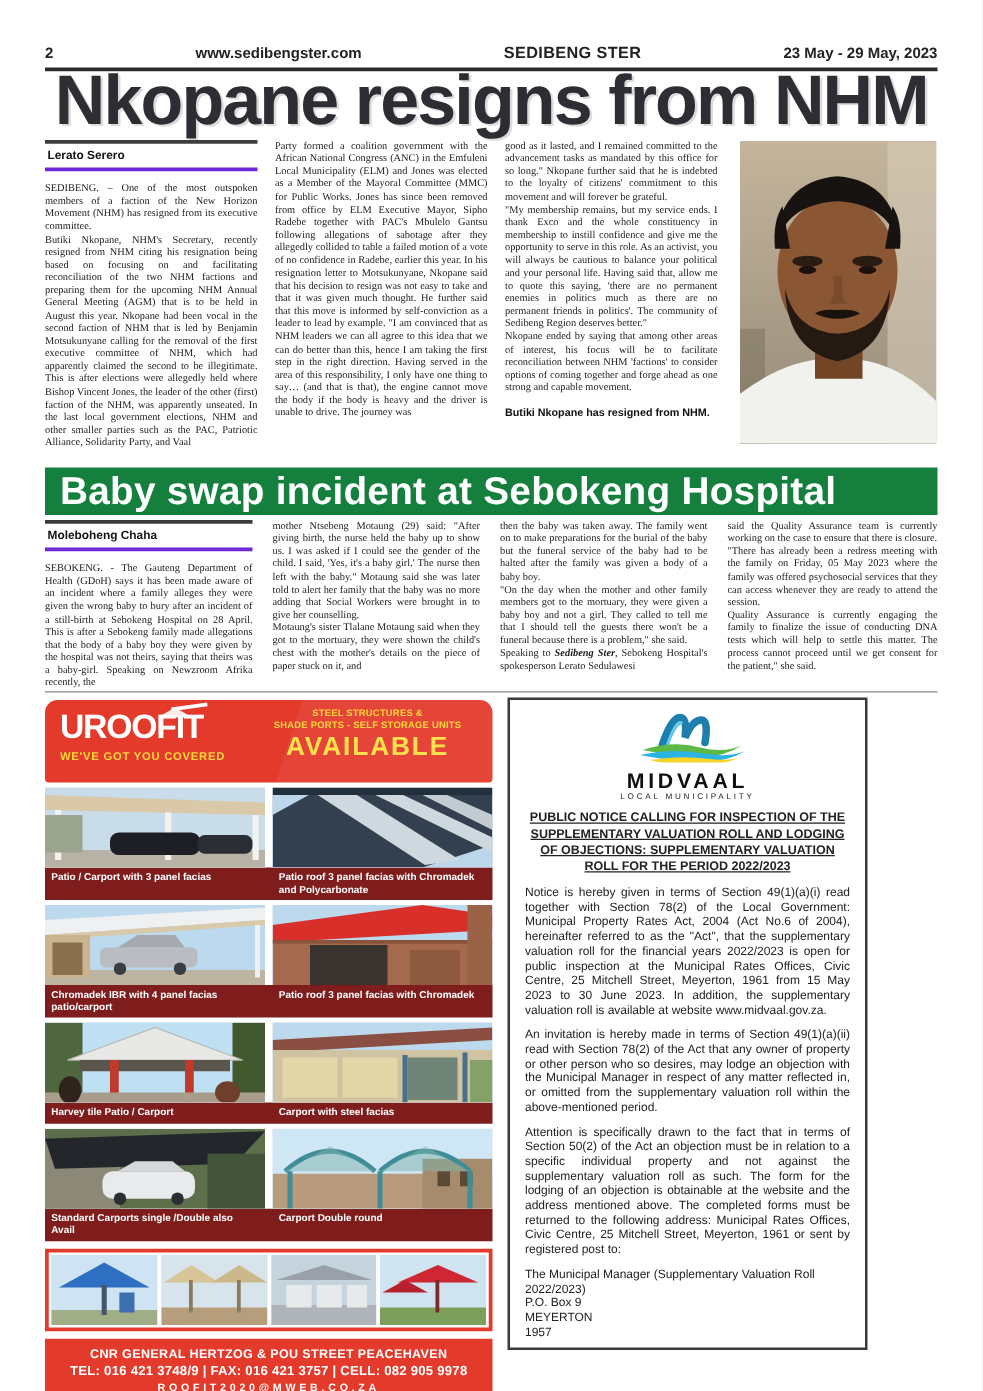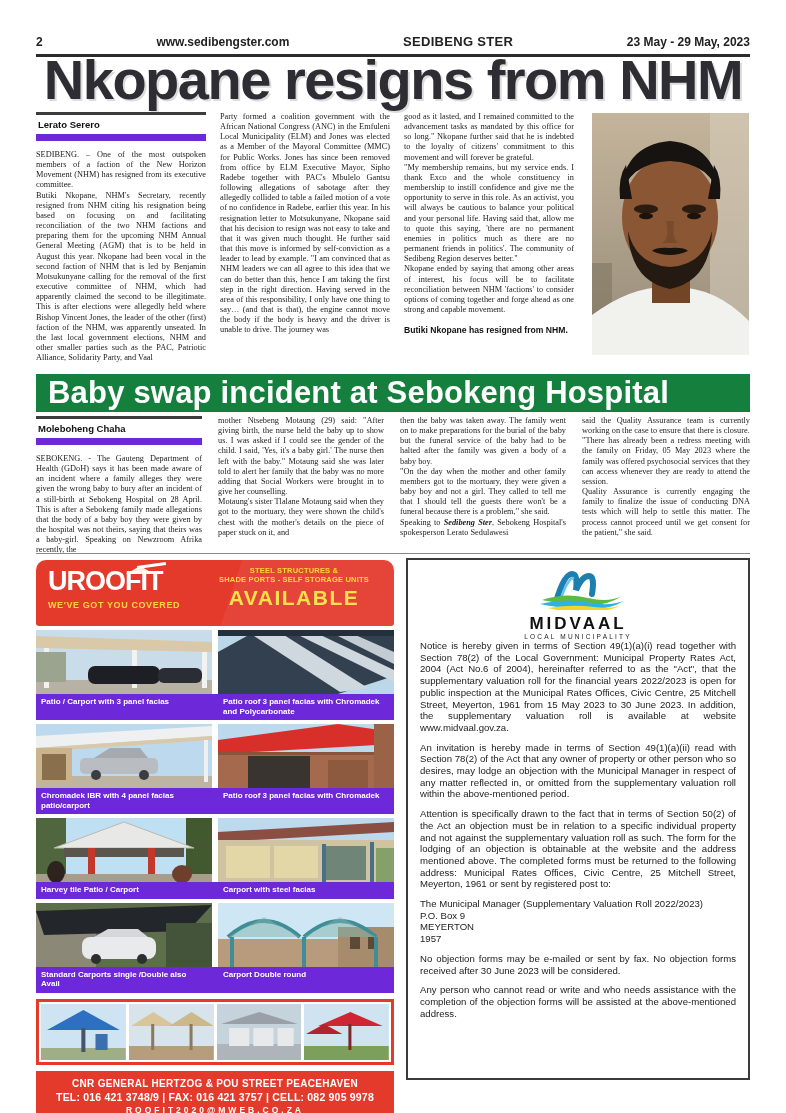--- a/index.html
+++ b/index.html
@@ -14,21 +14,21 @@
   .masthead-row .mast{font-size:13px;letter-spacing:.3px;}
 
   
   .headline1{position:absolute;left:30px;top:52px;width:726px;text-align:center;
     font-family:"Liberation Sans",sans-serif;font-weight:bold;font-size:56px;line-height:1.0;
     letter-spacing:-1.5px;color:#2d2d33;text-shadow:2px 2px 0 rgba(40,40,40,.16);white-space:nowrap;}
 
   
   .col{position:absolute;width:170px;}
   .byline{font-family:"Liberation Sans",sans-serif;font-weight:bold;font-size:9.5px;color:#111;
-    border-top:3px solid #3c3c3c;border-bottom:7px solid #6d28d9;padding:4px 0 4px 2px;margin-bottom:9px;}
+    border-top:3px solid #3c3c3c;border-bottom:3px solid #6d28d9;padding:4px 0 4px 2px;margin-bottom:9px;}
   .colnote{font-size:8.3px;line-height:10.15px;text-align:justify;white-space:pre-line;color:#1b1b1b;}
   .caption{font-family:"Liberation Sans",sans-serif;font-weight:bold;font-size:8.6px;color:#111;margin-top:10px;}
   .bi{font-weight:bold;font-style:italic;}
 
   .photo1{position:absolute;left:592px;top:113px;width:157px;height:242px;overflow:hidden;background:#b0a38c;}
 
   
   .banner2{position:absolute;left:36px;top:374px;width:714px;height:38px;background:#15803d;
     color:#fff;font-family:"Liberation Sans",sans-serif;font-weight:bold;font-size:31px;line-height:38px;
     padding-left:12px;box-sizing:border-box;letter-spacing:.2px;white-space:nowrap;}
@@ -47,31 +47,31 @@
   .ad-roof{position:absolute;left:78px;top:-2px;width:0;height:0;border-left:14px solid transparent;
     border-right:14px solid transparent;border-bottom:8px solid #ffffff;opacity:.9;}
   .ad-tagline{margin-top:6px;color:#ffd93b;font-weight:bold;font-size:9px;letter-spacing:.6px;text-align:center;}
   .ad-right{position:absolute;right:10px;top:6px;width:180px;text-align:center;z-index:1;}
   .ad-right-small{color:#ffd93b;font-weight:bold;font-size:7.5px;line-height:9px;letter-spacing:.2px;}
   .ad-available{color:#ffe14d;font-weight:bold;font-size:21px;letter-spacing:1.5px;margin-top:2px;}
   .ad-row{margin-top:4px;}
   .ad-photos{display:flex;gap:6px;}
   .ad-photo{flex:1;height:64px;overflow:hidden;background:#cfe3f0;}
   .ad-photo svg,.photo1 svg,.strip-photo svg{display:block;width:100%;height:100%;}
-  .ad-capbar{display:flex;gap:6px;background:#6d28d9;color:#fff;font-weight:bold;font-size:8px;line-height:9.5px;}
+  .ad-capbar{display:flex;gap:6px;background:#7f1d1d;color:#fff;font-weight:bold;font-size:8px;line-height:9.5px;}
   .ad-cap{flex:1;padding:3px 5px 4px;}
   .ad-strip{margin-top:6px;border:3px solid #e43a2c;padding:2px;display:flex;gap:3px;height:56px;background:#fff;}
   .strip-photo{flex:1;overflow:hidden;background:#d9e6ef;}
   .ad-footer{margin-top:6px;background:#e43a2c;color:#fff;text-align:center;padding:7px 4px 8px;border-radius:0 0 4px 4px;}
   .ad-footer .f1{font-weight:bold;font-size:10px;letter-spacing:.3px;}
   .ad-footer .f2{font-weight:bold;font-size:10.5px;margin-top:2px;letter-spacing:.2px;}
   .ad-footer .f3{font-weight:bold;font-size:8.5px;margin-top:2px;letter-spacing:3px;}
 
   
-  .notice{position:absolute;left:406px;top:558px;width:344px;height:522px;border:2px solid #3a3a3a;
+  .notice{position:absolute;left:406px;top:558px;width:288px;height:522px;border:2px solid #3a3a3a;
     box-sizing:border-box;padding:8px 12px;font-family:"Liberation Sans",sans-serif;color:#222;overflow:hidden;}
   .n-logo{text-align:center;}
   .n-logo-name{font-size:17px;font-weight:bold;letter-spacing:3px;color:#101010;line-height:1;margin-top:1px;}
   .n-logo-sub{font-size:6.5px;letter-spacing:2.2px;color:#222;margin-top:1px;}
   .n-heading{font-weight:bold;font-size:10px;line-height:13px;text-align:center;text-decoration:underline;
     margin:7px 0 9px;}
   .n-p{font-size:9.6px;line-height:11.7px;text-align:justify;margin:0 0 8px;}
   .n-addr{font-size:9.6px;line-height:11.7px;white-space:pre-line;margin:0 0 8px;}
 </style>
 </head>
@@ -361,20 +361,21 @@
       <svg width="104" height="42" viewBox="0 0 104 42">
         <path d="M30,34 Q38,6 46,6 Q52,6 50,22 Q56,8 63,8 Q69,8 66,26" fill="none" stroke="#1d7fae" stroke-width="6" stroke-linecap="round"></path>
         <path d="M34,33 Q41,12 47,10" fill="none" stroke="#5fc7ea" stroke-width="2.5" stroke-linecap="round"></path>
         <path d="M16,32 Q40,24 62,30 Q82,35 96,28 Q78,40 52,37 Q30,35 16,32 Z" fill="#5cb946"></path>
         <path d="M14,36 Q42,30 66,35 Q84,38 98,33 Q80,44 50,41 Q28,39 14,36 Z" fill="#2bb3e6"></path>
         <path d="M22,40 Q46,36 68,39 Q84,41 94,38 Q76,46 50,44 Q32,43 22,40 Z" fill="#f5d327"></path>
       </svg>
       <div class="n-logo-name">MIDVAAL</div>
       <div class="n-logo-sub">LOCAL MUNICIPALITY</div>
     </div>
+    <div class="n-heading">PUBLIC NOTICE CALLING FOR INSPECTION OF THE SUPPLEMENTARY VALUATION ROLL AND LODGING OF OBJECTIONS:  SUPPLEMENTARY VALUATION ROLL FOR THE PERIOD 2022/2023</div>
     <div class="n-p">Notice is hereby given in terms of Section 49(1)(a)(i) read together with Section 78(2) of the Local Government:  Municipal Property Rates Act, 2004 (Act No.6 of 2004), hereinafter referred to as the "Act", that the supplementary valuation roll for the financial years 2022/2023 is open for public inspection at the Municipal Rates Offices, Civic Centre, 25 Mitchell Street, Meyerton, 1961 from 15 May 2023 to 30 June 2023. In addition, the supplementary valuation roll is available at website www.midvaal.gov.za.</div>
     <div class="n-p">An invitation is hereby made in terms of Section 49(1)(a)(ii) read with Section 78(2) of the Act that any owner of property or other person who so desires, may lodge an objection with the Municipal Manager in respect of any matter reflected in, or omitted from the supplementary valuation roll within the above-mentioned period.</div>
     <div class="n-p">Attention is specifically drawn to the fact that in terms of Section 50(2) of the Act an objection must be in relation to a specific individual property and not against the supplementary valuation roll as such. The form for the lodging of an objection is obtainable at the website and the address mentioned above. The completed forms must be returned to the following address: Municipal Rates Offices, Civic Centre, 25 Mitchell Street, Meyerton, 1961 or sent by registered post to:</div>
     <div class="n-addr">The Municipal Manager (Supplementary Valuation Roll 2022/2023)
 P.O. Box 9
 MEYERTON
 1957</div>
     <div class="n-p">No objection forms may be e-mailed or sent by fax. No objection forms received after 30 June 2023 will be considered.</div>
     <div class="n-p">Any person who cannot read or write and who needs assistance with the completion of the objection forms will be assisted at the above-mentioned address.</div>
 

